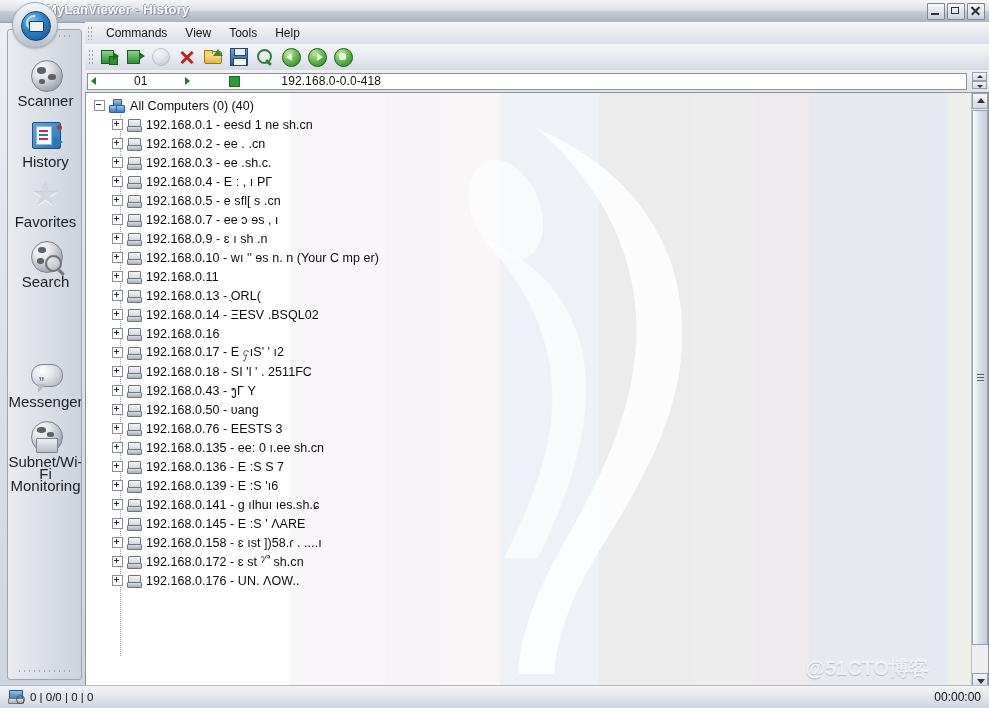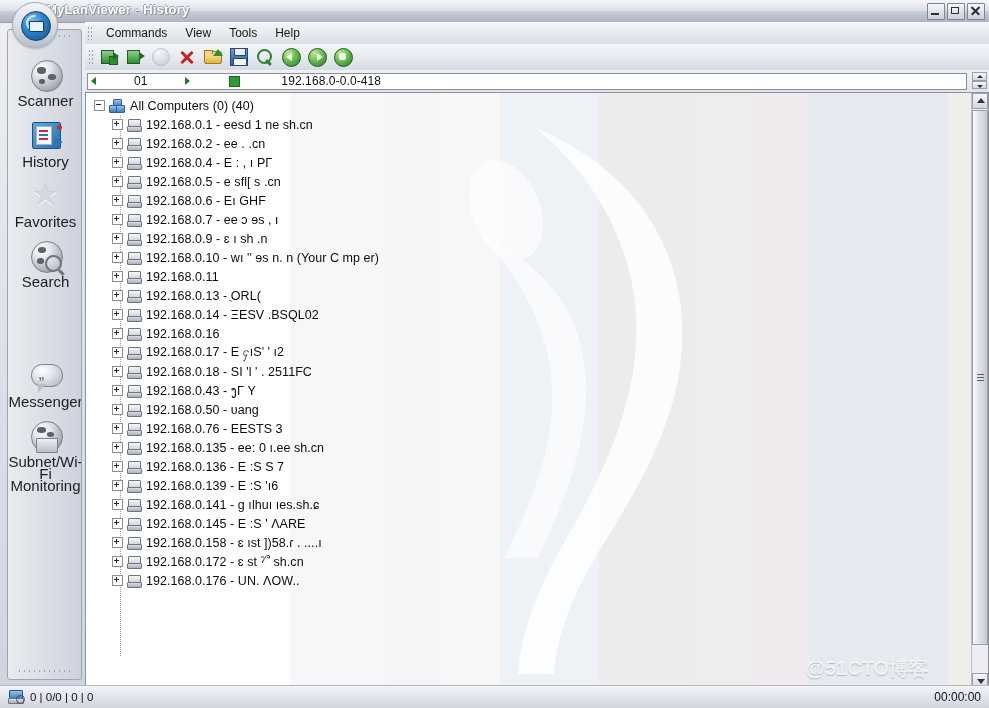--- a/index.html
+++ b/index.html
@@ -659,37 +659,37 @@
               <span class="base"></span>
             </span>
             <span class="tlabel">192.168.0.2 - ee      .  .cn</span>
           </div>
           <div class="tnode child collapsed">
             <span class="expander"></span>
             <span class="ico-pc">
               <span class="scr"></span>
               <span class="base"></span>
             </span>
+            <span class="tlabel">192.168.0.3 - ee        .sh.c.</span>
+          </div>
+          <div class="tnode child collapsed">
+            <span class="expander"></span>
+            <span class="ico-pc">
+              <span class="scr"></span>
+              <span class="base"></span>
+            </span>
             <span class="tlabel">192.168.0.4 - E :   , ı PΓ</span>
           </div>
           <div class="tnode child collapsed">
             <span class="expander"></span>
             <span class="ico-pc">
               <span class="scr"></span>
               <span class="base"></span>
             </span>
             <span class="tlabel">192.168.0.5 - e  sfl[     s    .cn</span>
-          </div>
-          <div class="tnode child collapsed">
-            <span class="expander"></span>
-            <span class="ico-pc">
-              <span class="scr"></span>
-              <span class="base"></span>
-            </span>
-            <span class="tlabel">192.168.0.6 - Eı GHF</span>
           </div>
           <div class="tnode child collapsed">
             <span class="expander"></span>
             <span class="ico-pc">
               <span class="scr"></span>
               <span class="base"></span>
             </span>
             <span class="tlabel">192.168.0.7 - ee    ɔ      ɘs  ,    ו</span>
           </div>
           <div class="tnode child collapsed">

